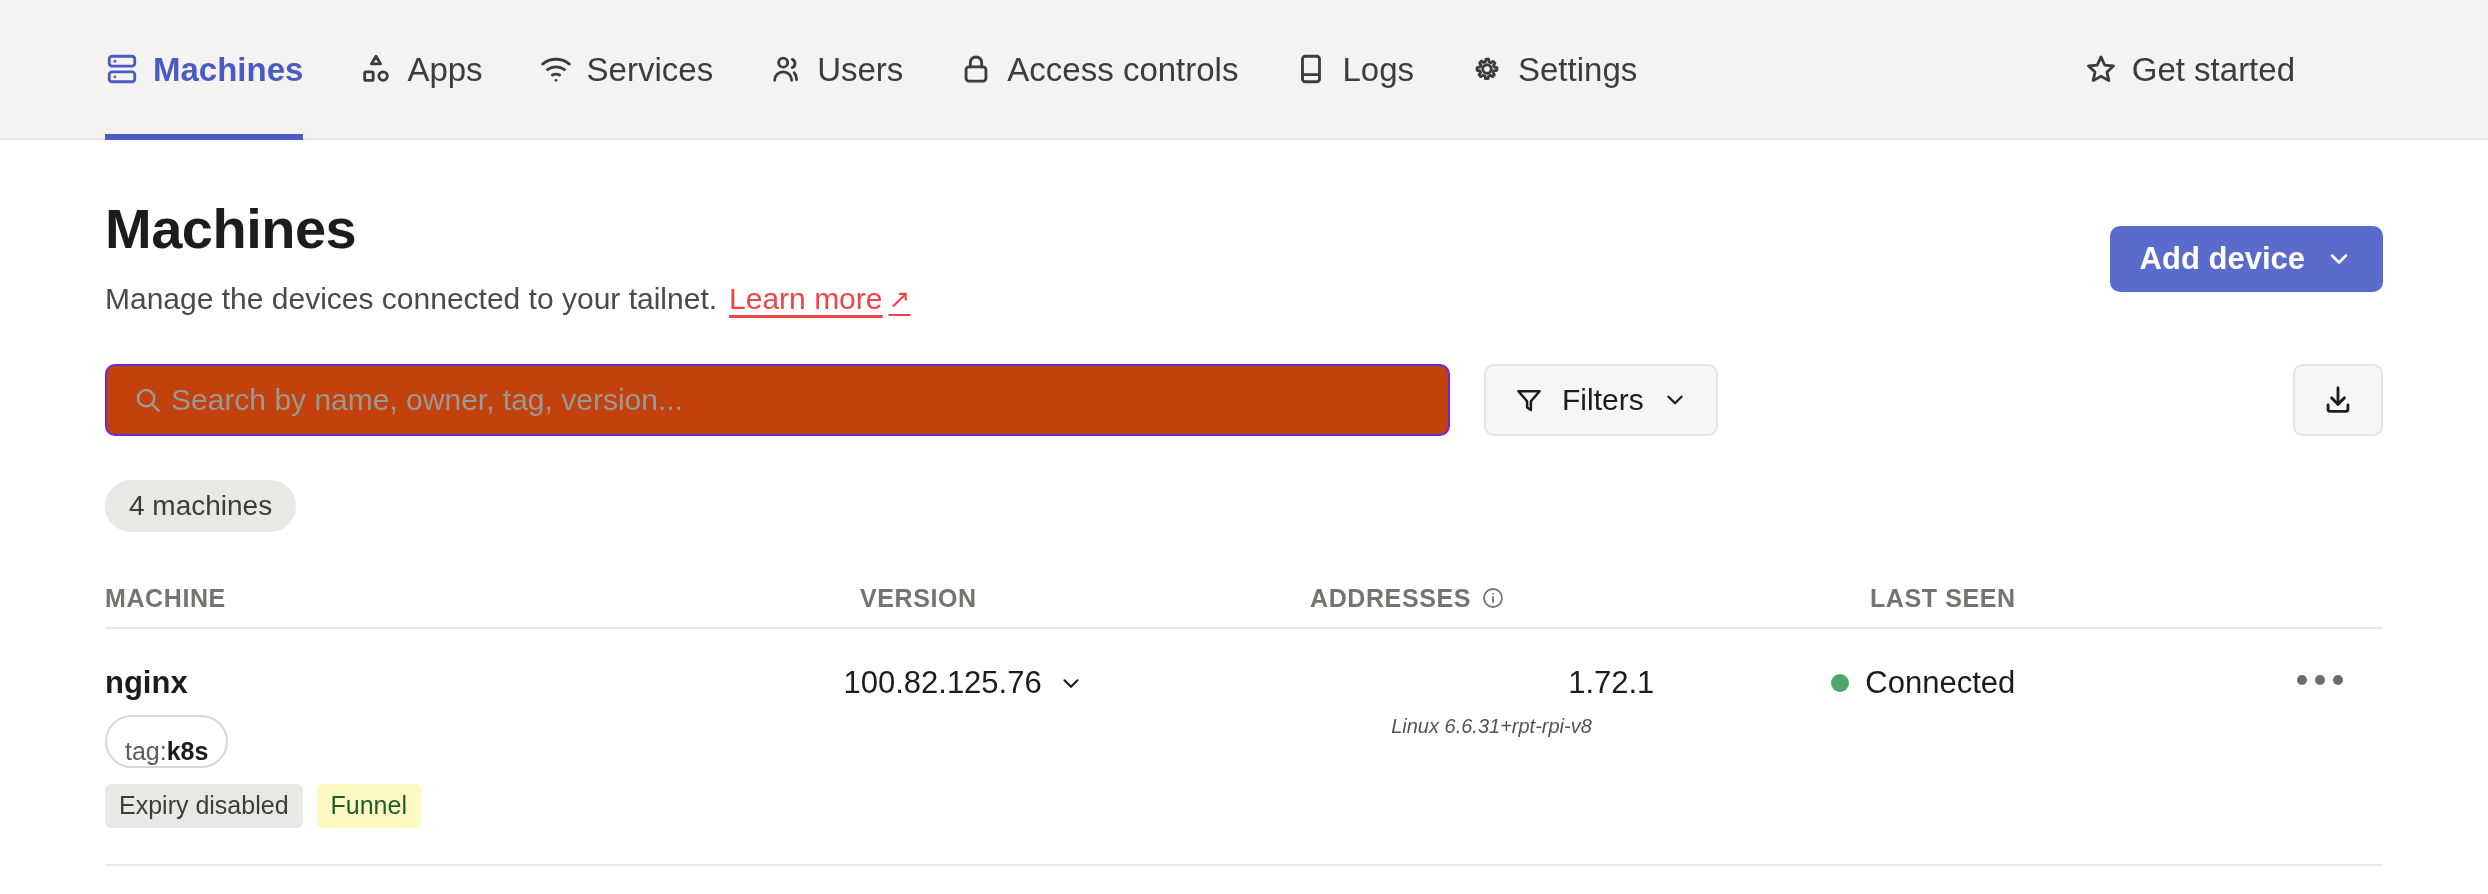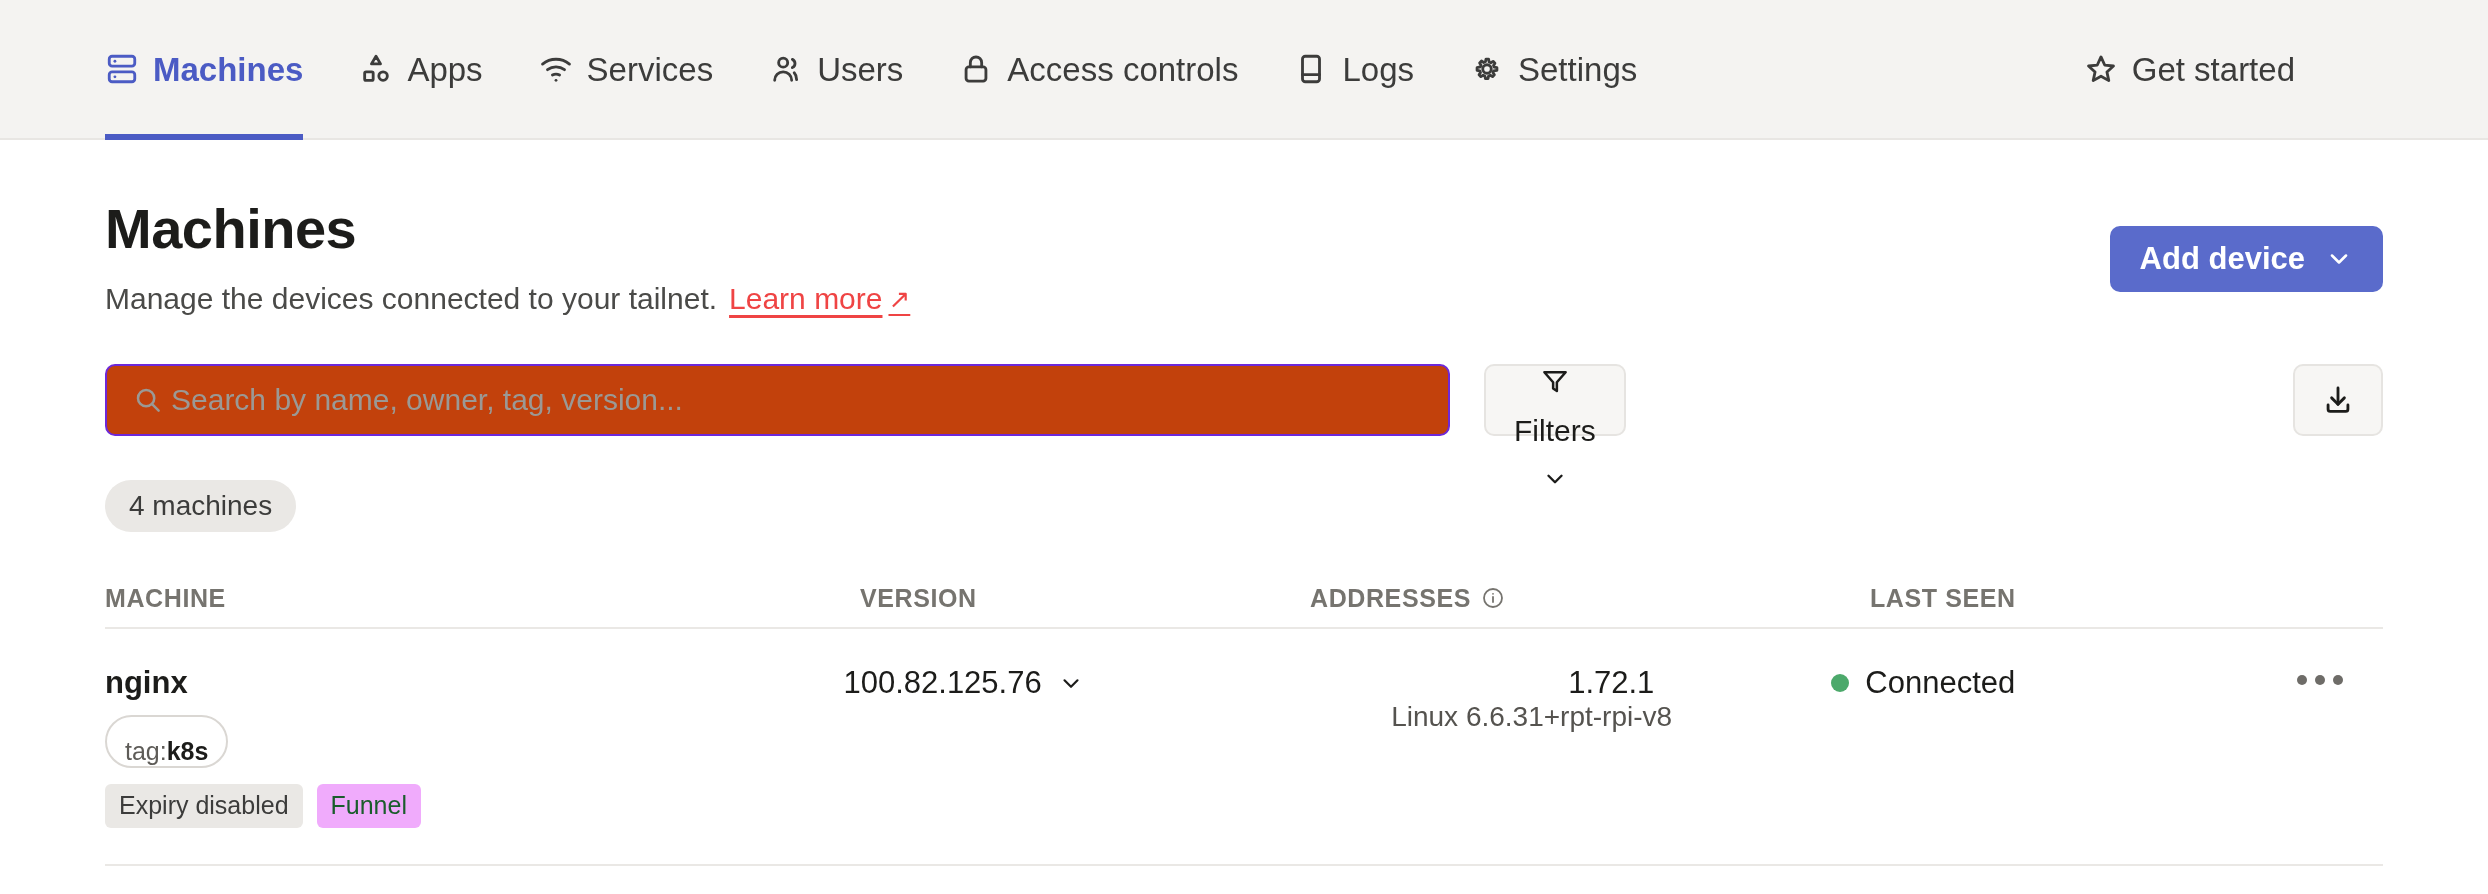--- a/index.html
+++ b/index.html
@@ -143,26 +143,25 @@
   .search-box input::placeholder { color: #9B9995; }
 
   .btn-ghost {
     height: 72px;
     border: 2px solid #E6E4E1;
     border-radius: 10px;
     background: #F7F6F4;
     display: inline-flex;
     align-items: center;
     gap: 18px;
-    padding: 0 28px;
+    padding: 15px 28px;
     font-size: 30px;
     font-family: "Liberation Sans", sans-serif;
     color: #1C1C1A;
     cursor: pointer;
-    flex-direction: column;
   }
   .btn-icon-only {
     width: 90px;
     height: 72px;
     border: 2px solid #E6E4E1;
     border-radius: 10px;
     background: #F7F6F4;
     display: inline-flex;
     align-items: center;
     justify-content: center;
@@ -235,24 +234,24 @@
   .badge-row { display: flex; gap: 14px; margin-top: 16px; }
   .badge {
     display: inline-flex;
     align-items: center;
     height: 44px;
     padding: 0 14px;
     border-radius: 6px;
     font-size: 25px;
   }
   .badge-grey  { background: #EAE8E5; color: #3C3C3B; }
-  .badge-green { background: #f0abfc; color: #1A5C2C; }
+  .badge-green { background: #fef9c3; color: #1A5C2C; }
 
   .cell-text { font-size: 31px; color: #1C1C1A; text-align: center; }
-  .cell-sub  { font-size: 28px; color: #55534F; margin-top: 0; }
+  .cell-sub  { font-size: 20px; color: #55534F; margin-top: 14px; font-style: italic; }
   .addr {
     display: inline-flex;
     align-items: center;
     gap: 16px;
     cursor: pointer;
   }
   .status { display: inline-flex; align-items: center; gap: 16px; font-size: 31px; color: #1C1C1A; }
   .dot { width: 18px; height: 18px; border-radius: 50%; background: #4CA96B; }
   .kebab {
     display: inline-flex;

